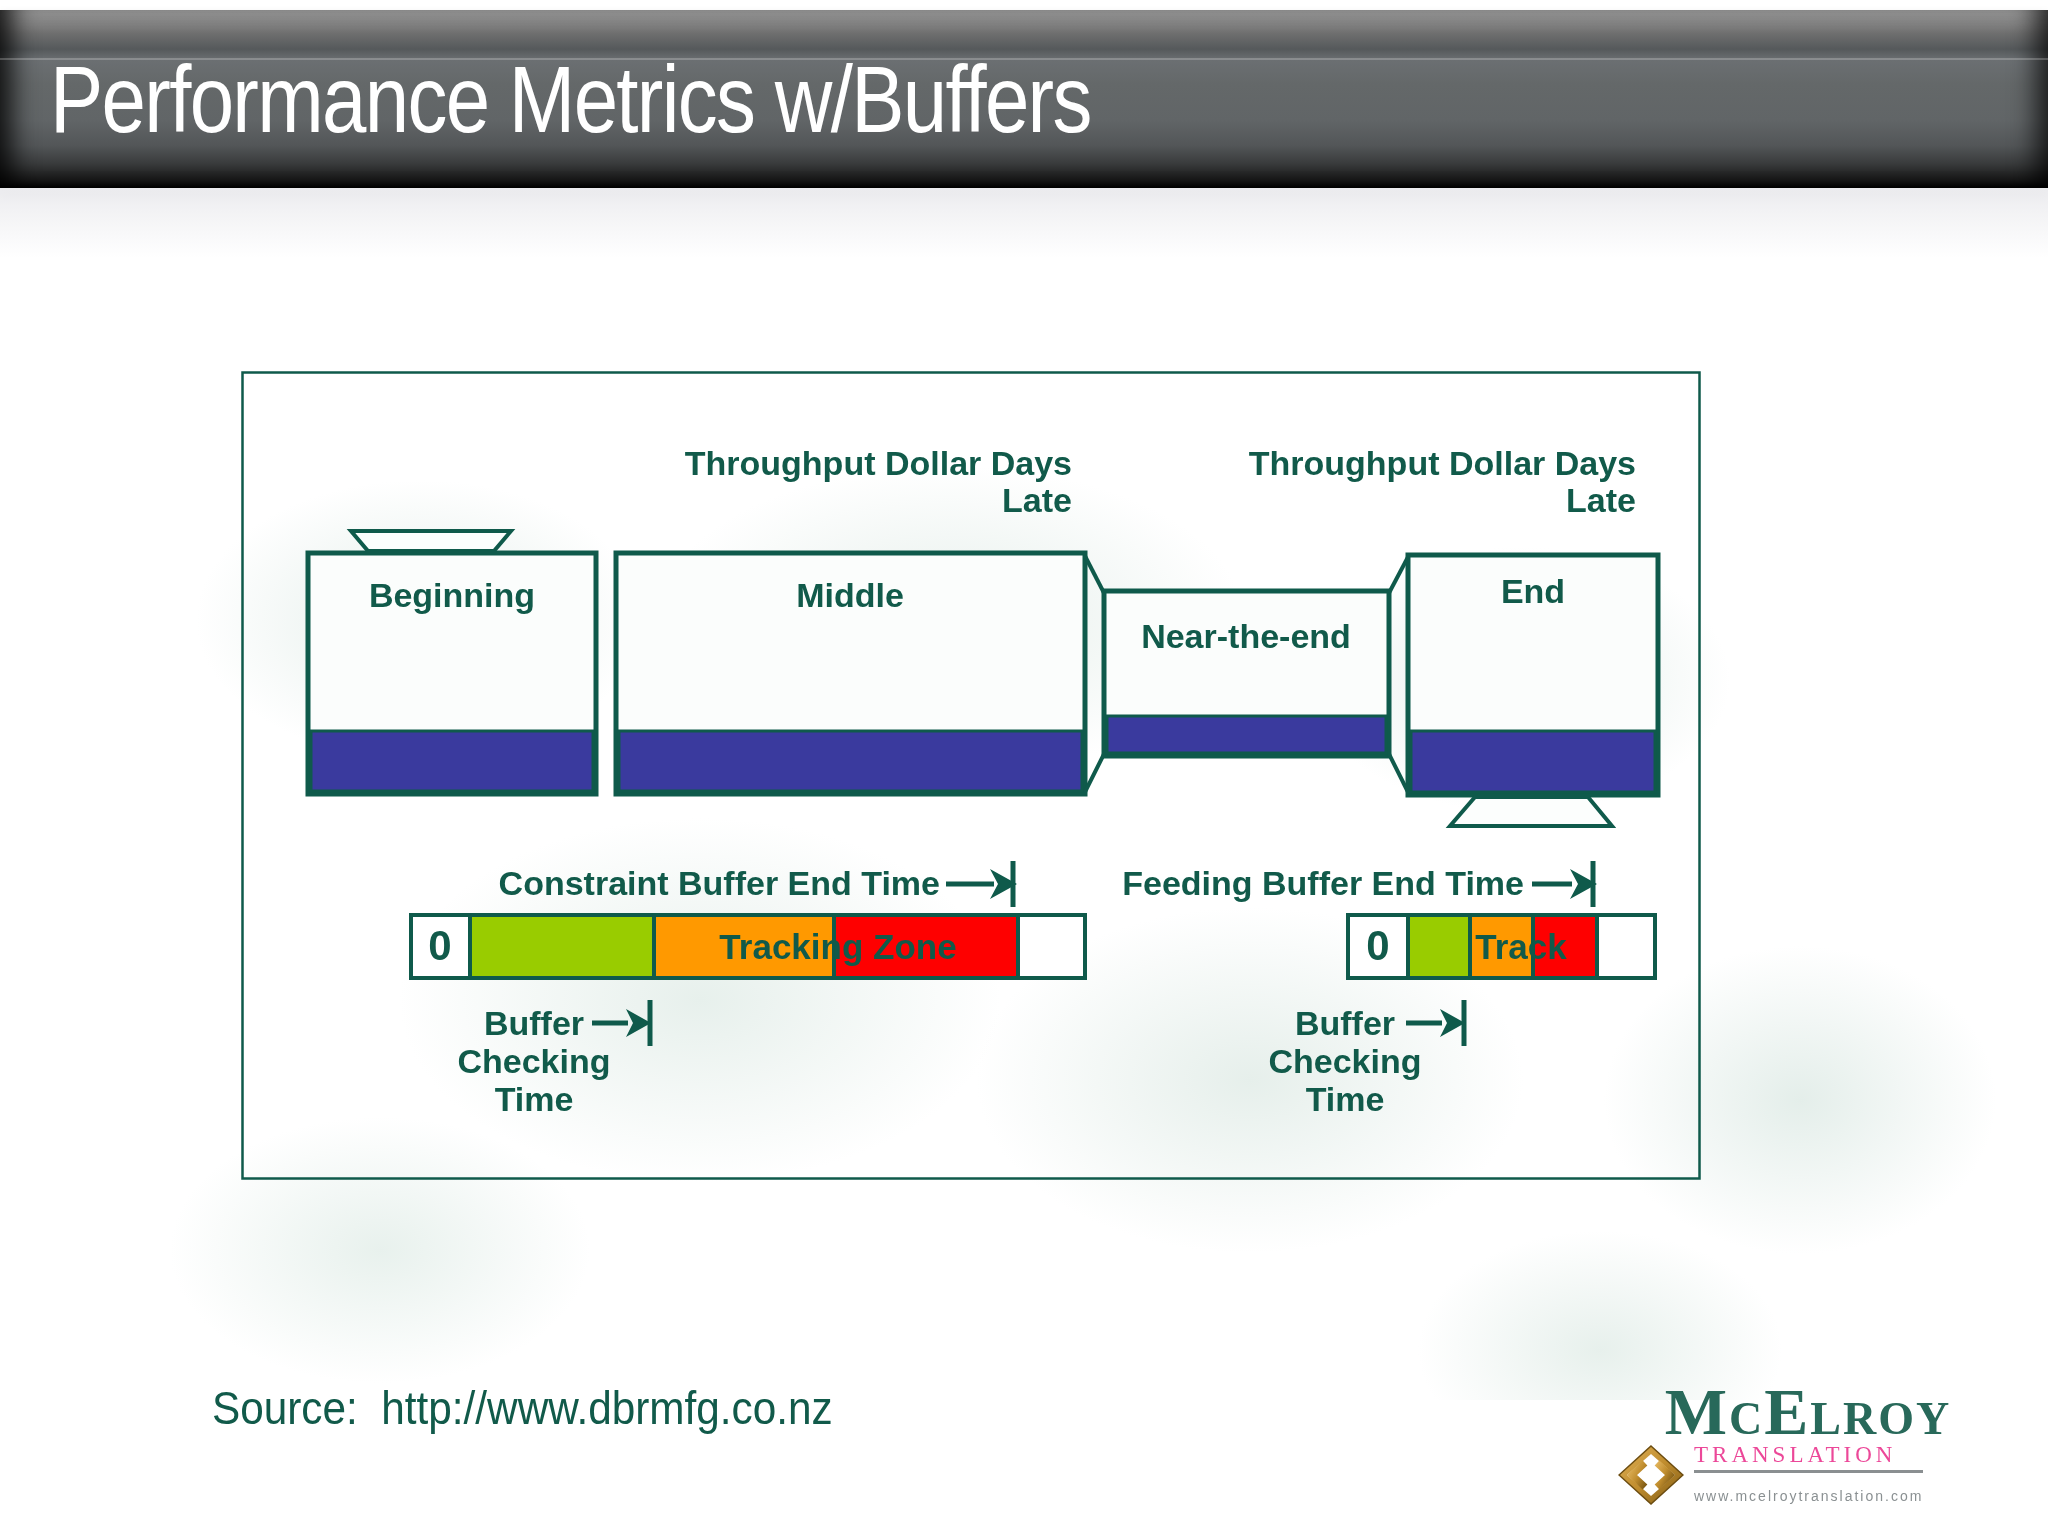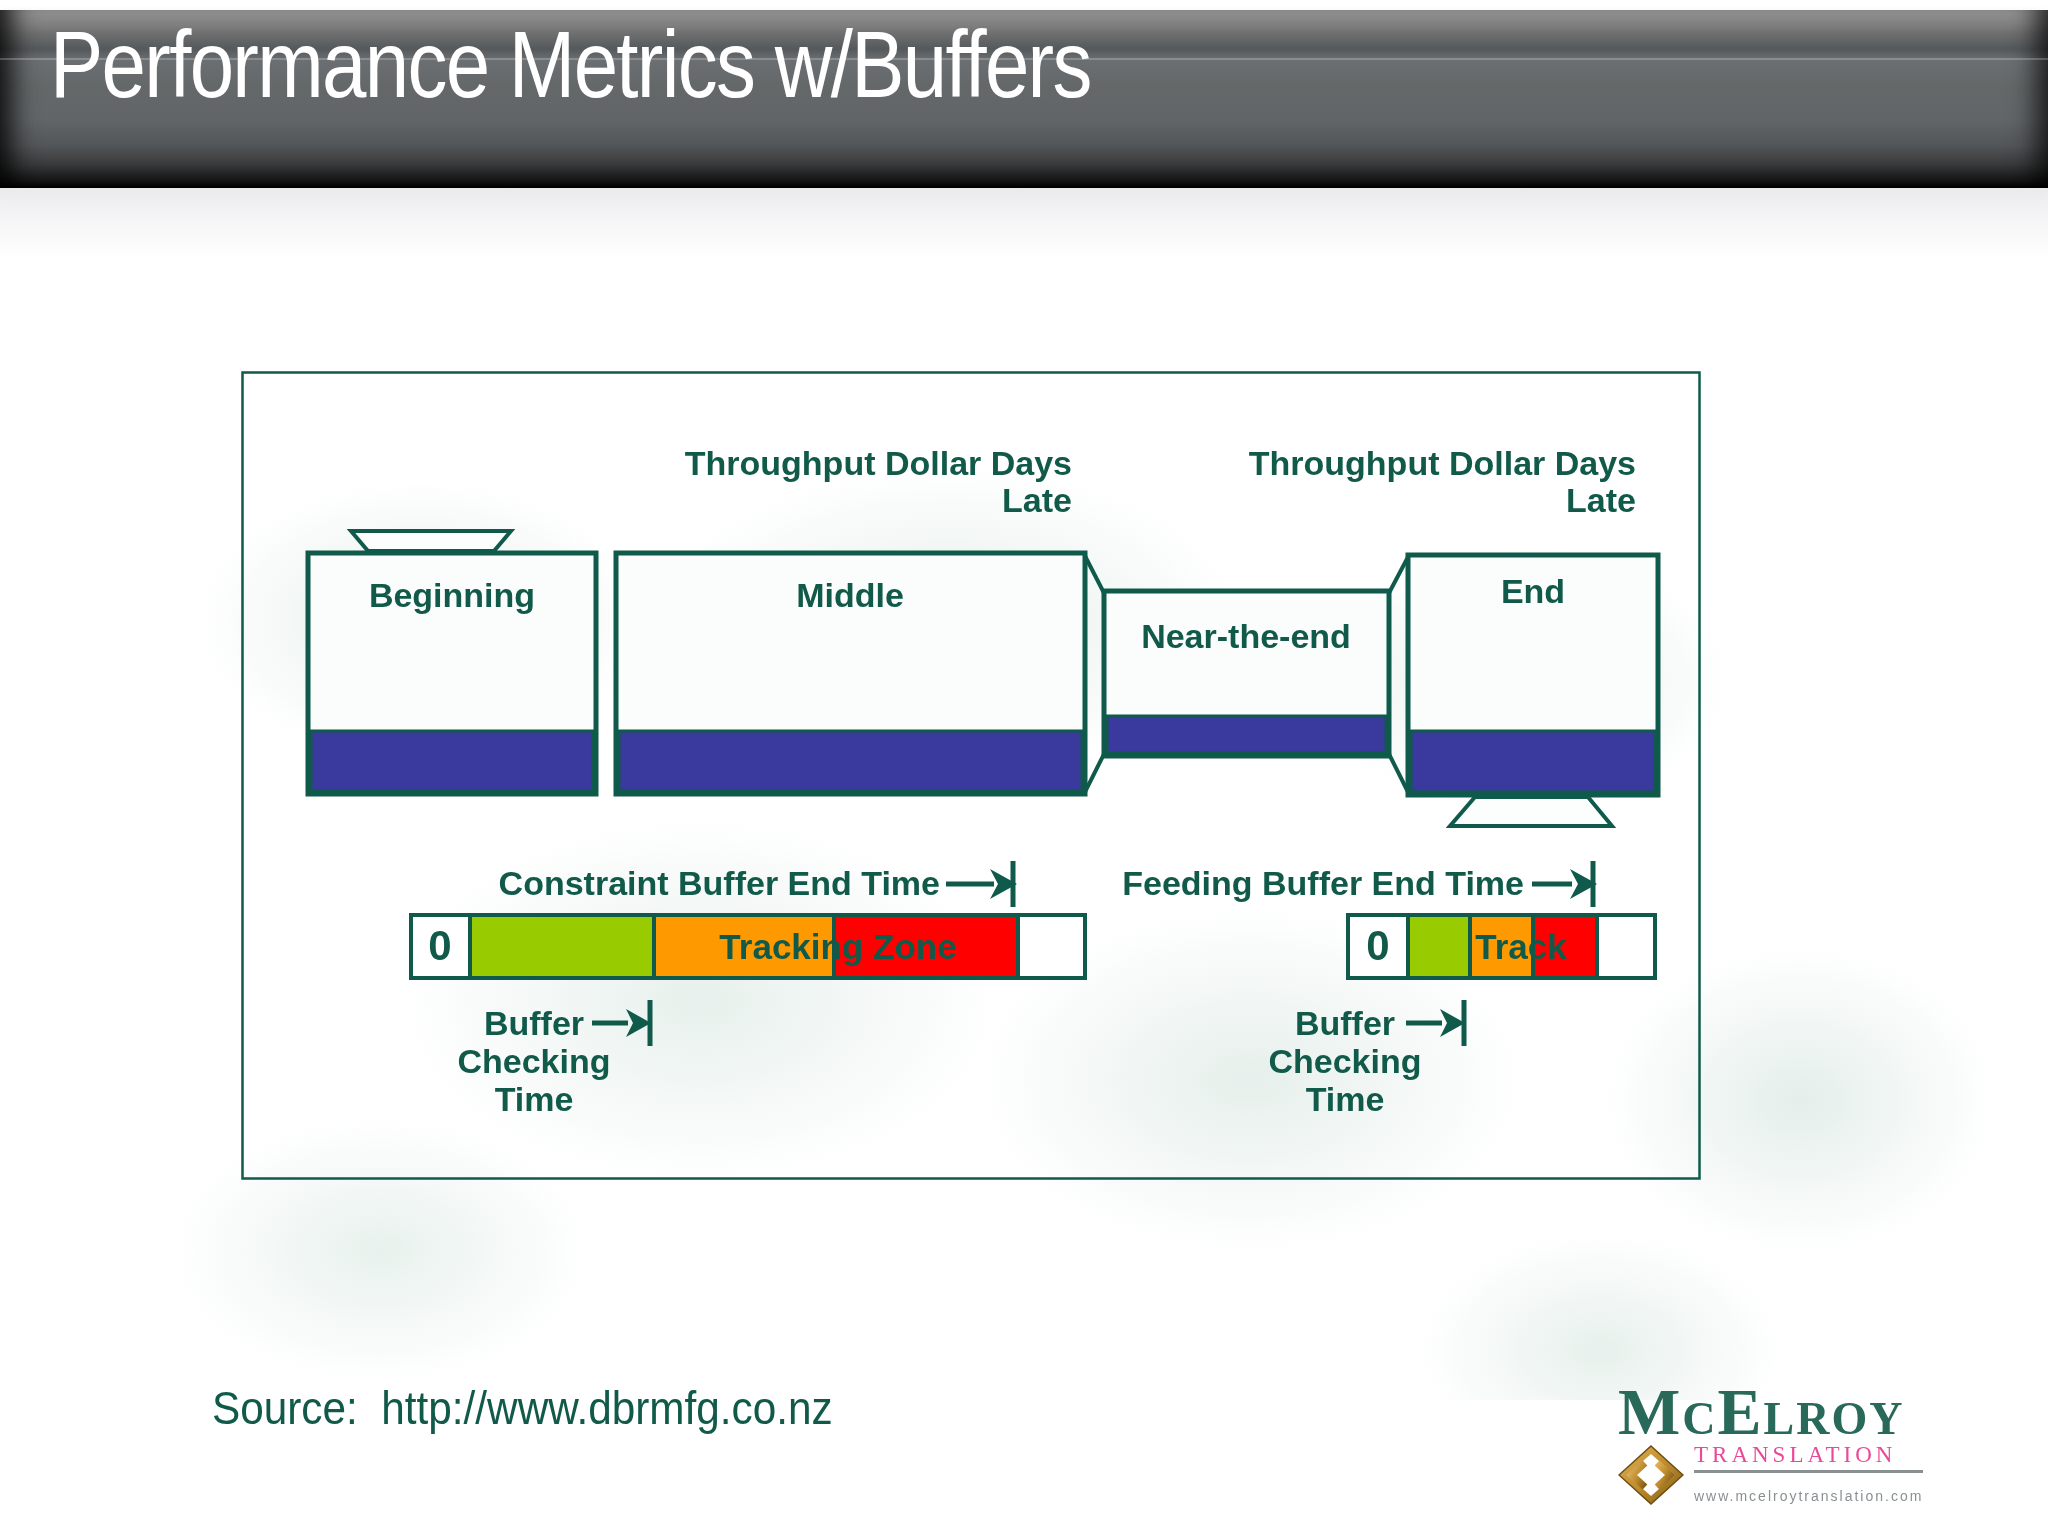--- a/index.html
+++ b/index.html
@@ -12,37 +12,37 @@
       radial-gradient(ellipse 320px 200px at 420px 420px,#e4eeea 0%,rgba(228,238,234,0) 70%),
       radial-gradient(ellipse 420px 220px at 950px 420px,#e6efeb 0%,rgba(230,239,235,0) 70%),
       radial-gradient(ellipse 300px 190px at 1520px 480px,#e4eeea 0%,rgba(228,238,234,0) 70%),
       radial-gradient(ellipse 430px 260px at 700px 800px,#e7f0ec 0%,rgba(231,240,236,0) 70%),
       radial-gradient(ellipse 380px 240px at 1250px 880px,#e6efeb 0%,rgba(230,239,235,0) 72%),
       radial-gradient(ellipse 280px 220px at 1800px 900px,#e4eeea 0%,rgba(228,238,234,0) 70%),
       radial-gradient(ellipse 300px 190px at 380px 1050px,#e8f1ed 0%,rgba(232,241,237,0) 70%),
       radial-gradient(ellipse 260px 170px at 1600px 1150px,#e7f0ec 0%,rgba(231,240,236,0) 70%);}
 
   
-  .banner{position:absolute;left:0;top:10px;width:2048px;height:178px;display:flex;
+  .banner{position:absolute;left:0;top:10px;width:2048px;height:178px;display:flex;align-items:center;
     background:linear-gradient(180deg,#ababab 0%,#8e8e8e 5%,#6f6f6f 13%,#55595b 22%,#6b6f72 28%,#646869 42%,#616567 62%,#535658 76%,#3a3c3d 86%,#161616 96%,#000 100%);
     box-shadow:inset 26px 0 26px -14px rgba(0,0,0,.85), inset -26px 0 26px -14px rgba(0,0,0,.75), 0 6px 10px rgba(0,0,0,.18);}
   .banner::after{content:"";position:absolute;left:0;top:48px;width:100%;height:2px;background:rgba(255,255,255,.22);}
   .title{color:#fff;font-size:95px;font-weight:400;letter-spacing:-2px;white-space:nowrap;
     transform:scaleX(.84);transform-origin:0 50%;margin-left:50px;}
   .banner-glow{position:absolute;left:0;top:188px;width:2048px;height:70px;
     background:linear-gradient(180deg,#ececef 0%,rgba(255,255,255,0) 100%);}
 
   svg text{font-family:"Liberation Sans",sans-serif;font-weight:bold;fill:#115a4a;}
   .src{position:absolute;left:212px;top:1380px;font-size:47px;color:#115a4a;white-space:pre;
     transform:scaleX(.9);transform-origin:0 0;letter-spacing:0px;}
 
   
   .logo{position:absolute;left:1618px;top:1382px;width:380px;color:#256b5a;}
   .logo-name{font-family:"Liberation Serif",serif;font-weight:bold;font-variant:small-caps;
-    font-size:66px;line-height:.9;letter-spacing:2px;color:#28695a;text-align:left;}
+    font-size:66px;line-height:.9;letter-spacing:2px;color:#28695a;text-align:center;}
   .logo-row{display:flex;align-items:flex-start;margin-top:2px;}
   .logo-mark{flex:0 0 auto;margin-top:2px;}
   .logo-right{margin-left:10px;}
   .logo-sub{font-family:"Liberation Serif",serif;font-size:23px;color:#ec4899;letter-spacing:4px;line-height:1.05;}
   .logo-rule{height:0;border-top:3px solid #8a8f91;margin-top:2px;}
   .logo-url{font-size:14px;color:#8a9092;letter-spacing:2px;margin-top:15px;filter:blur(.4px);}
 </style>
 </head>
 <body>
 

